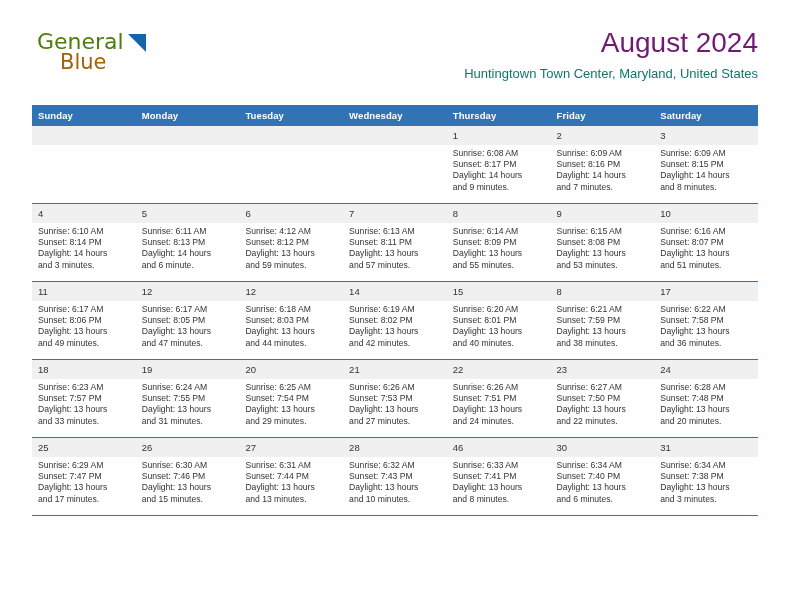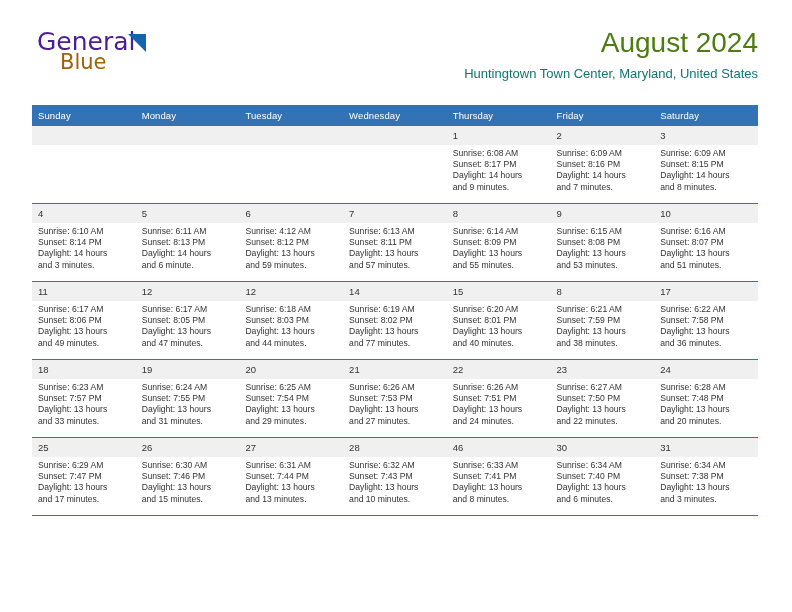--- a/index.html
+++ b/index.html
@@ -35,23 +35,23 @@
     position: absolute;
     left: 0;
     top: 4px;
     width: 220px;
     height: 52px;
   }
   .brand-general {
     position: absolute;
     left: 5px;
     top: 0px;
-    font-size: 25px;
+    font-size: 22px;
     line-height: 24px;
-    color: #4c1d95;
+    color: #4d7c0f;
     letter-spacing: 0px;
     font-family: "DejaVu Sans", sans-serif;
     font-weight: 400;
   }
   .brand-triangle {
     position: absolute;
     left: 96px;
     top: 4px;
     width: 0;
     height: 0;
@@ -71,21 +71,21 @@
 
   .title-block {
     position: absolute;
     right: 0;
     top: 0;
     text-align: right;
   }
   .cal-title {
     font-size: 28px;
     line-height: 34px;
-    color: #4d7c0f;
+    color: #701a75;
     font-weight: 400;
     white-space: nowrap;
   }
   .cal-subtitle {
     margin-top: 6px;
     font-size: 13px;
     line-height: 16px;
     color: #0f766e;
     font-weight: 400;
     white-space: nowrap;
@@ -97,21 +97,21 @@
     left: 32px;
     top: 105px;
     width: 726px;
     border-collapse: collapse;
     table-layout: fixed;
   }
   .calendar th {
     background: #3273b5;
     color: #ffffff;
     font-size: 9.5px;
-    font-weight: normal;
+    font-weight: bold;
     text-align: left;
     padding: 5px 0 5px 6px;
     height: 9px;
     letter-spacing: 0.1px;
   }
   .calendar td {
     vertical-align: top;
     padding: 0;
     border-top: 1.3px solid #3273b5;
     height: 77px;
@@ -355,21 +355,21 @@
               </div>
             </div>
           </td>
           <td>
             <div class="cell">
               <div class="daynum">14</div>
               <div class="lines">
                 <div>Sunrise: 6:19 AM</div>
                 <div>Sunset: 8:02 PM</div>
                 <div>Daylight: 13 hours</div>
-                <div>and 77 minutes.</div>
+                <div>and 42 minutes.</div>
               </div>
             </div>
           </td>
           <td>
             <div class="cell">
               <div class="daynum">15</div>
               <div class="lines">
                 <div>Sunrise: 6:20 AM</div>
                 <div>Sunset: 8:01 PM</div>
                 <div>Daylight: 13 hours</div>

